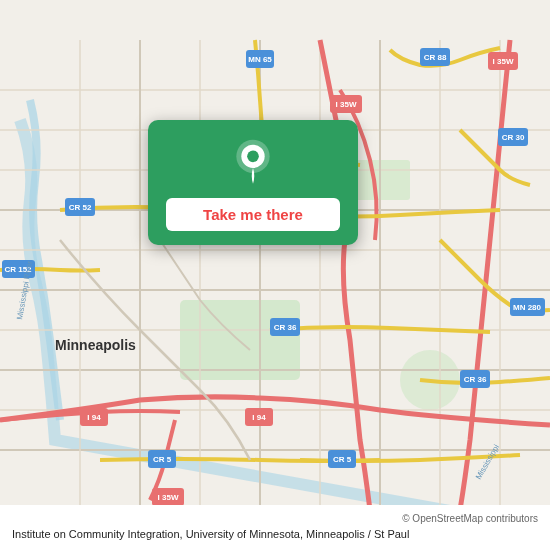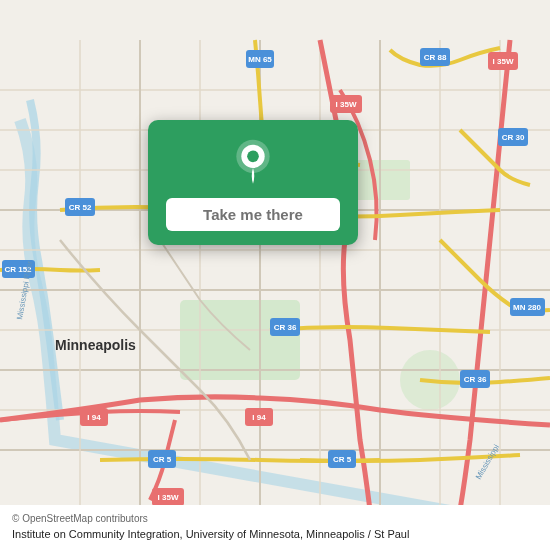--- a/index.html
+++ b/index.html
@@ -52,21 +52,21 @@
     }
 
     #pin-icon {
       width: 50px;
       height: 50px;
       margin-bottom: 10px;
     }
 
     #take-me-there-btn {
       background: white;
-      color: #737373;
+      color: #ef4444;
       border: none;
       border-radius: 6px;
       padding: 8px 22px;
       font-size: 15px;
       font-weight: bold;
       cursor: pointer;
       width: 100%;
       text-align: center;
     }
 
@@ -78,20 +78,21 @@
       width: 100%;
       background: white;
       padding: 8px 12px 10px 12px;
       z-index: 20;
     }
 
     #attribution {
       font-size: 10px;
       color: #666;
       margin-bottom: 4px;
+      text-align: right;
     }
 
     #location-title {
       font-size: 11px;
       color: #222;
       font-weight: 500;
     }
 
     #moovit-logo {
       position: absolute;

